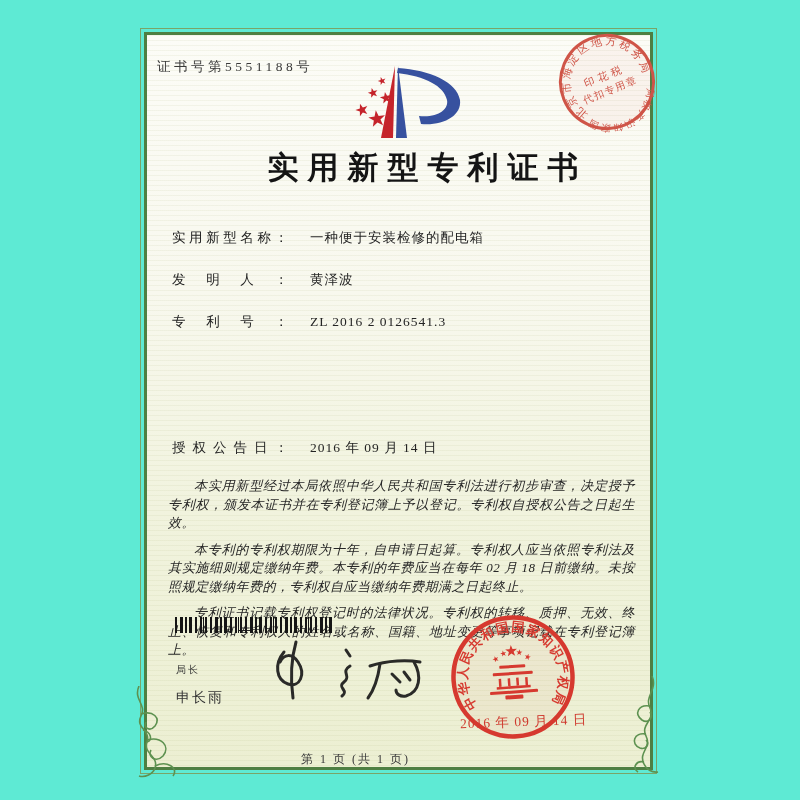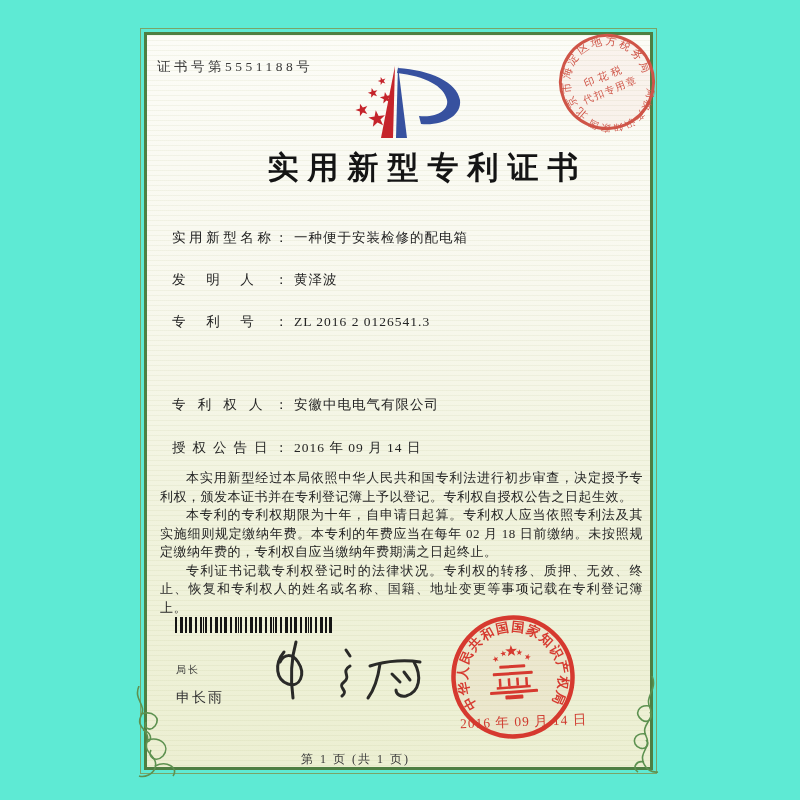--- a/index.html
+++ b/index.html
@@ -17,25 +17,25 @@
     background:repeating-linear-gradient(180deg,rgba(165,175,110,0.10) 0 1px,transparent 1px 5px);
     pointer-events:none;}
   
   .cert-no{position:absolute;left:157px;top:58px;font-size:13.5px;letter-spacing:3.5px;color:#3a3a3a;}
   .logo{position:absolute;left:345px;top:58px;width:125px;height:88px;}
   .title{position:absolute;left:140px;top:147px;width:575px;text-align:center;
     font-size:31px;font-weight:bold;letter-spacing:9px;color:#141414;}
   
   .field{position:absolute;left:172px;font-size:13.5px;color:#242424;white-space:nowrap;}
   .f-label{display:inline-block;width:116px;text-align:justify;text-align-last:justify;}
-  .f-value{margin-left:6px;letter-spacing:1px;}
+  .f-value{margin-left:22px;letter-spacing:1px;}
   
   .body-text{position:absolute;left:160px;top:469px;width:483px;font-size:13px;
     line-height:18.5px;text-align:justify;color:#262626;}
-  .body-text p{margin:0;text-indent:2em;letter-spacing:0.5px;}
+  .body-text p{margin:8px;text-indent:2em;letter-spacing:0.5px;font-style:italic;}
   
   .barcode{position:absolute;left:175px;top:617px;width:157px;height:16px;
     background:
       repeating-linear-gradient(90deg,#151515 0 2px,transparent 2px 5px),
       repeating-linear-gradient(90deg,#151515 0 1px,transparent 1px 7px);
   }
   .director-label{position:absolute;left:176px;top:663px;font-size:10px;letter-spacing:2px;color:#333;}
   .director-name{position:absolute;left:176px;top:689px;font-size:14px;letter-spacing:2px;color:#333;}
   .signature{position:absolute;left:262px;top:636px;width:168px;height:82px;}
   .seal{position:absolute;left:449px;top:613px;width:128px;height:128px;transform:rotate(-4deg);}
@@ -99,23 +99,20 @@
   <div class="title">实用新型专利证书</div>
 
   <div class="field" style="top:229px">
     <span class="f-label">实用新型名称：</span><span class="f-value">一种便于安装检修的配电箱</span>
   </div>
   <div class="field" style="top:271px">
     <span class="f-label">发明人：</span><span class="f-value">黄泽波</span>
   </div>
   <div class="field" style="top:313px">
     <span class="f-label">专利号：</span><span class="f-value">ZL 2016 2 0126541.3</span>
-  </div>
-  <div class="field" style="top:396px">
-    <span class="f-label">专利权人：</span><span class="f-value">安徽中电电气有限公司</span>
   </div>
   <div class="field" style="top:439px">
     <span class="f-label">授权公告日：</span><span class="f-value">2016 年 09 月 14 日</span>
   </div>
 
   <div class="body-text">
     <p>本实用新型经过本局依照中华人民共和国专利法进行初步审查，决定授予专利权，颁发本证书并在专利登记簿上予以登记。专利权自授权公告之日起生效。</p>
     <p>本专利的专利权期限为十年，自申请日起算。专利权人应当依照专利法及其实施细则规定缴纳年费。本专利的年费应当在每年 02 月 18 日前缴纳。未按照规定缴纳年费的，专利权自应当缴纳年费期满之日起终止。</p>
     <p>专利证书记载专利权登记时的法律状况。专利权的转移、质押、无效、终止、恢复和专利权人的姓名或名称、国籍、地址变更等事项记载在专利登记簿上。</p>
   </div>

